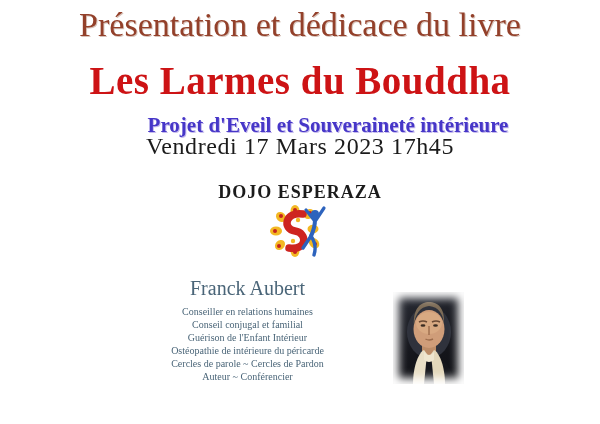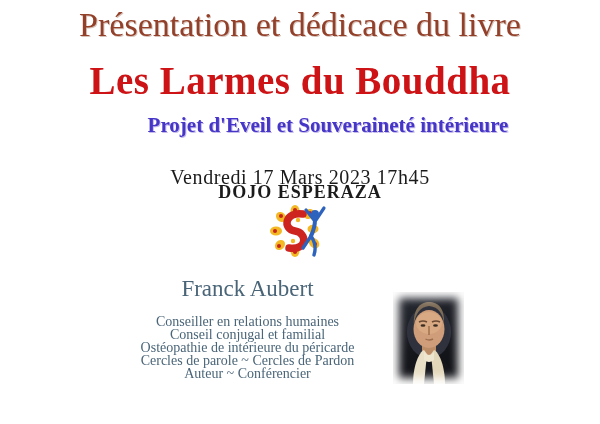--- a/index.html
+++ b/index.html
@@ -23,41 +23,41 @@
     color:var(--title-line2,#cd1315);
     letter-spacing:0.5px;
   }
   .subtitle {
     top:110px; font-size:21px; line-height:30px; font-weight:bold;
     color:var(--subtitle,#4636c8);
     text-shadow:1px 1px 0 rgba(150,130,220,0.55);
     padding-left:28px;
   }
   .date {
-    top:163px; font-size:20px; line-height:28px;
+    top:132px; font-size:24px; line-height:28px;
     color:var(--body-text,#1b1b1b);
     letter-spacing:0.6px;
   }
   .venue {
     top:179px; font-size:18px; line-height:26px; font-weight:bold;
     color:var(--body-text,#1b1b1b);
     letter-spacing:1px;
   }
   .logo-wrap { position:absolute; top:203px; left:269px; width:62px; height:54px; }
   .address {
     top:256px; font-size:12.5px; line-height:16px; font-weight:bold;
     color:var(--body-text,#1b1b1b);
   }
 
   .author-block {
     position:absolute; top:278px; left:50px; width:395px;
     text-align:center; color:var(--author-text,#4a6578);
   }
-  .author-name { font-size:23px; line-height:21px; margin-bottom:16px; }
-  .author-title-line { font-size:14px; line-height:13px; white-space:nowrap; }
+  .author-name { font-size:20px; line-height:21px; margin-bottom:6px; }
+  .author-title-line { font-size:10px; line-height:13px; white-space:nowrap; }
 
   .photo {
     position:absolute; top:292px; left:393px; width:71px; height:92px;
     background:linear-gradient(160deg,#2a2d36 0%,#16171d 55%,#0e0f13 100%);
   }
   .photo::after {
     content:""; position:absolute; inset:0;
     box-shadow:inset 0 0 9px 6px #ffffff;
     pointer-events:none;
   }
@@ -109,20 +109,21 @@
         <path d="M42 33 C46 39 47 46 45 52" stroke-width="3.4"></path>
       </g>
     </svg>
   </div>
 
 
   <div class="author-block">
     <div class="author-name">Franck Aubert</div>
     <div class="author-title-line">Conseiller en relations humaines</div>
     <div class="author-title-line">Conseil conjugal et familial</div>
+    <div class="author-title-line">Guérison de l'Enfant Intérieur</div>
     <div class="author-title-line">Ostéopathie de intérieure du péricarde</div>
     <div class="author-title-line">Cercles de parole ~ Cercles de Pardon</div>
     <div class="author-title-line">Auteur ~ Conférencier</div>
   </div>
 
   <div class="photo">
     <svg viewBox="0 0 71 92" xmlns="http://www.w3.org/2000/svg">
       <ellipse cx="36" cy="40" rx="22" ry="26" fill="#2f323c"></ellipse>
 
       <rect x="29" y="50" width="14" height="16" fill="#bd8d68"></rect>

